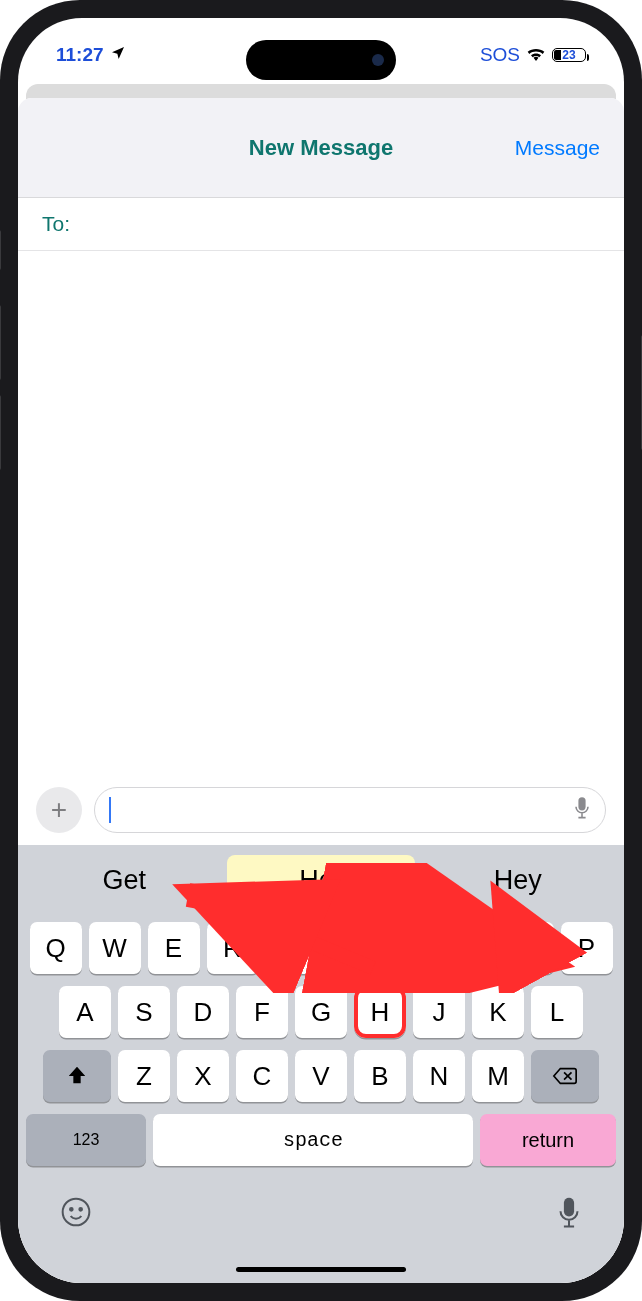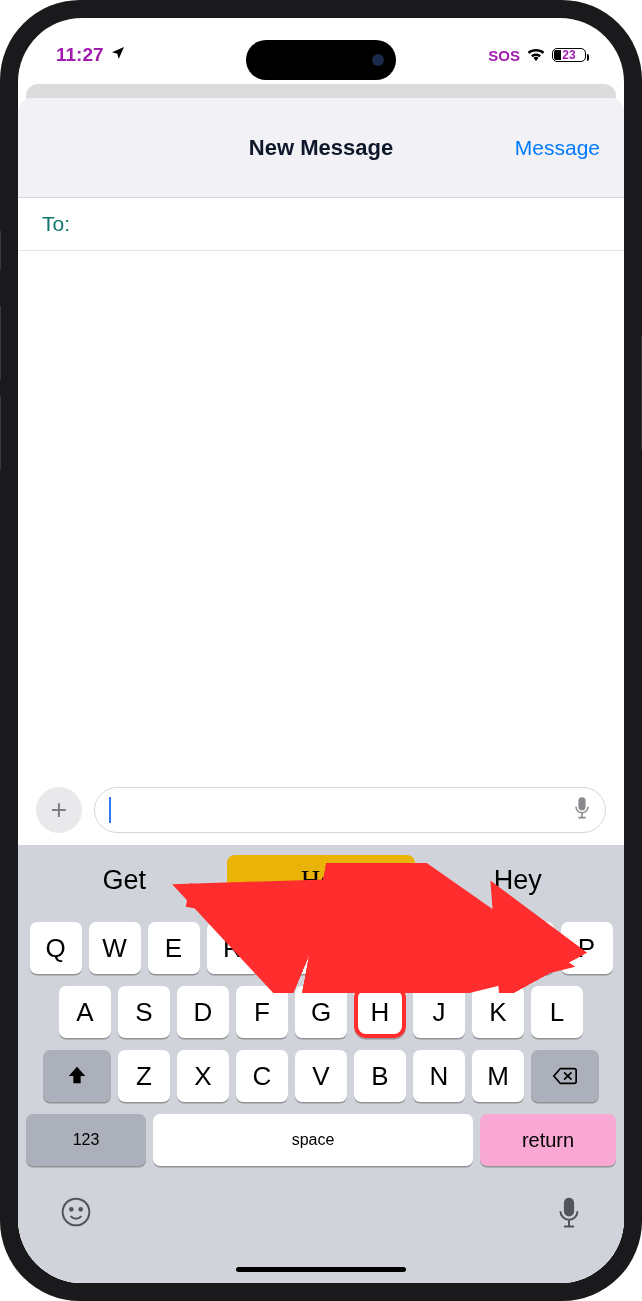--- a/index.html
+++ b/index.html
@@ -2,56 +2,56 @@
 <html><head>
   <meta charset="utf-8">
   <style>
     * { margin: 0; padding: 0; box-sizing: border-box; font-family: -apple-system, BlinkMacSystemFont, "Helvetica Neue", sans-serif; }
     body { background: #fff; display: flex; justify-content: center; }
     .phone-frame { width: 642px; height: 1301px; background: #1a1a1d; border-radius: 80px; padding: 18px; position: relative; }
     .phone-screen { width: 100%; height: 100%; background: #fff; border-radius: 64px; overflow: hidden; position: relative; display: flex; flex-direction: column; }
     .dynamic-island { position: absolute; top: 22px; left: 50%; transform: translateX(-50%); width: 150px; height: 40px; background: #000; border-radius: 22px; z-index: 100; }
     .dynamic-island::after { content: ''; position: absolute; right: 12px; top: 50%; transform: translateY(-50%); width: 12px; height: 12px; background: #1a2a4a; border-radius: 50%; }
     
-    .status-bar { height: 62px; display: flex; justify-content: space-between; align-items: center; padding: 12px 38px 0; font-weight: 600; font-size: 19px; color: #a21caf; }
+    .status-bar { height: 62px; display: flex; justify-content: space-between; align-items: center; padding: 12px 38px 0; font-weight: 600; font-size: 19px; color: #1d4ed8; }
     .status-left { display: flex; align-items: center; gap: 6px; }
     .status-right { display: flex; align-items: center; gap: 6px; }
     .battery { display: inline-flex; align-items: center; justify-content: center; width: 34px; height: 14px; border: 1.5px solid #000; border-radius: 5px; position: relative; font-size: 12px; font-weight: 700; }
     .battery::after { content: ''; position: absolute; right: -4px; top: 5px; width: 2.5px; height: 7px; background: #000; border-radius: 0 2px 2px 0; }
     .battery-fill { position: absolute; left: 1px; top: 1px; bottom: 1px; width: 23%; background: #000; border-radius: 2px 0 0 2px; }
     .battery-text { position: relative; z-index: 1; }
     
     .sheet-stack { height: 42px; background: #dcdcdc; border-radius: 12px 12px 0 0; margin: 4px 8px 0; }
     
     .modal-sheet { flex: 1; background: #fff; border-radius: 14px 14px 0 0; margin-top: -28px; display: flex; flex-direction: column; overflow: hidden; }
     .nav-bar { height: 100px; background: #f2f2f6; display: flex; align-items: center; justify-content: center; position: relative; border-bottom: 1px solid #d9d9db; }
-    .nav-title { font-size: 22px; font-weight: 700; color: #0f172a; }
+    .nav-title { font-size: 22px; font-weight: 700; color: #0f766e; }
     .nav-cancel { position: absolute; right: 24px; font-size: 21px; color: #007aff; }
     
     .to-row { padding: 14px 24px; border-bottom: 1px solid #e4e4e6; color: #0f766e; font-size: 21px; background: #fff; }
     
     .content-area { flex: 1; background: #fff; }
     
     .input-bar { display: flex; align-items: center; gap: 12px; padding: 8px 18px 12px; background: #fff; }
     .plus-btn { width: 46px; height: 46px; border-radius: 50%; background: #e9e9eb; display: flex; align-items: center; justify-content: center; font-size: 28px; color: #7d7d80; font-weight: 400; }
     .text-input { flex: 1; height: 46px; border: 1.5px solid #d6d6d9; border-radius: 23px; display: flex; align-items: center; padding: 0 14px; position: relative; }
     .cursor { width: 2px; height: 26px; background: #3478f6; }
     .mic-inline { position: absolute; right: 14px; color: #8a8a8e; }
     
     .keyboard { background: #d0d3d9; padding-bottom: 40px; }
     .suggestion-bar { display: flex; padding: 10px 8px; gap: 0; }
     .suggestion { flex: 1; text-align: center; font-size: 27px; padding: 10px 6px; color: #000; border-radius: 8px; margin: 0 4px; }
-    .suggestion.selected { background: #eab308; font-family: Liberation Serif, serif; }
+    .suggestion.selected { background: #fef9c3; }
     
     .key-row { display: flex; justify-content: center; gap: 7px; padding: 6px 8px; }
     .key { background: #fff; border-radius: 7px; height: 52px; display: flex; align-items: center; justify-content: center; font-size: 26px; font-weight: 400; color: #000; box-shadow: 0 1.5px 0 rgba(0,0,0,0.3); flex: 1; max-width: 52px; }
     .key.highlighted { box-shadow: 0 0 0 4px #ff2d2d inset, 0 1.5px 0 rgba(0,0,0,0.3); border-radius: 12px; }
     .key-shift, .key-backspace { background: #abb0ba; max-width: 68px; flex: 1.3; }
     .key-123 { background: #abb0ba; flex: 1.5; max-width: 120px; font-size: 16px; }
-    .key-space { flex: 4; max-width: none; font-size: 16px; }
+    .key-space { flex: 4; max-width: none; font-size: 20px; font-family: Liberation Mono, monospace; }
     .key-return { background: #f9a8d4; flex: 1.7; max-width: 140px; font-size: 20px; }
     .row2 { padding: 6px 34px; }
     .bottom-row { padding: 6px 8px; }
     
     .bottom-bar { display: flex; justify-content: space-between; padding: 24px 42px 6px; font-size: 30px; color: #50555c; }
     
     .home-indicator { position: absolute; bottom: 11px; left: 50%; transform: translateX(-50%); width: 170px; height: 5px; background: #000; border-radius: 3px; }
     
     .annotation-overlay { position: absolute; pointer-events: none; z-index: 50; }
     
@@ -76,21 +76,21 @@
     <div class="status-bar">
       <div class="status-left">
         <span>11:27</span>
         <span>
           <svg width="16" height="16" viewBox="0 0 24 24" fill="#000">
               <path d="M3 11l18-8-8 18-2-8-8-2z"></path>
             </svg>
         </span>
       </div>
       <div class="status-right">
-        <span style="font-size:15px;font-weight:700;">SOS</span>
+        <span style="font-size:19px;font-weight:400;">SOS</span>
         <span>
           <svg width="20" height="15" viewBox="0 0 24 18" fill="#000">
               <path d="M12 18l-3-4c1.8-1.4 4.2-1.4 6 0l-3 4zm-6-7c3.4-2.8 8.6-2.8 12 0l-2 2.5c-2.3-1.9-5.7-1.9-8 0L6 11zm-4-4c5.6-4.6 14.4-4.6 20 0l-2 2.5c-4.5-3.7-11.5-3.7-16 0L2 7z"></path>
             </svg>
         </span>
         <span class="battery">
           <span class="battery-fill"></span>
           <span class="battery-text">23</span>
         </span>
       </div>

